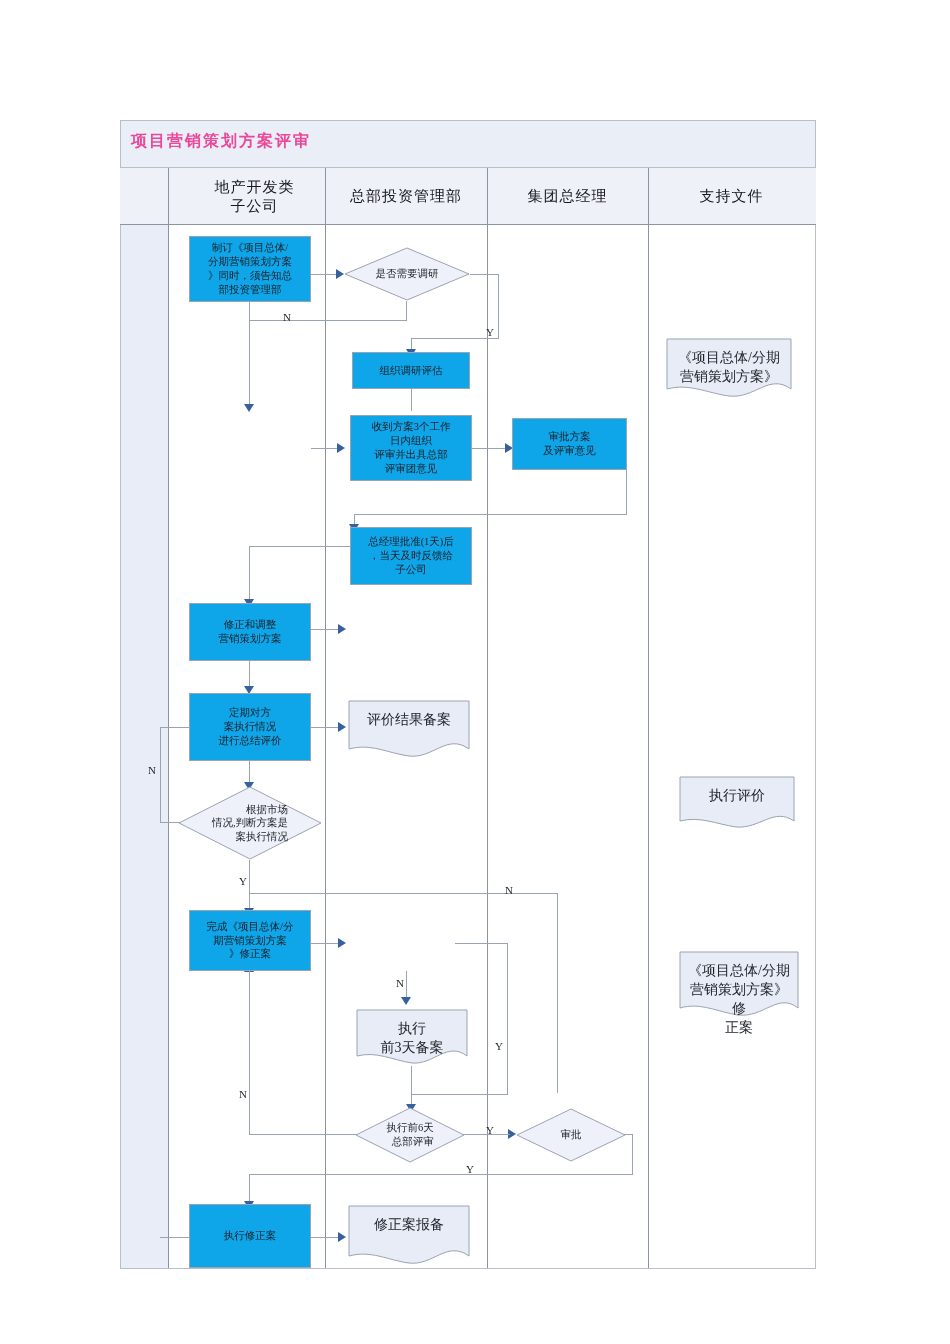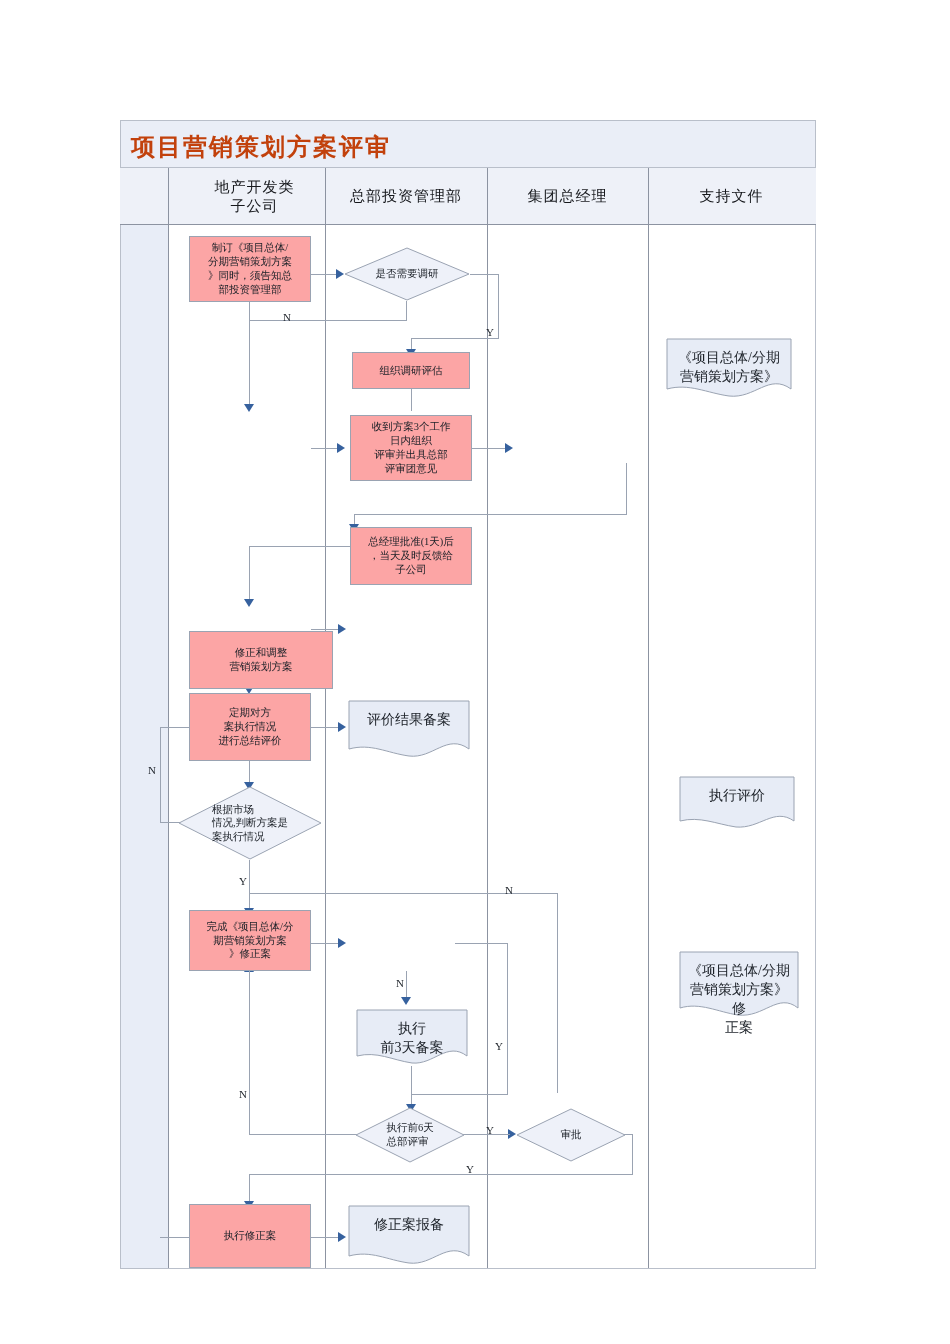--- a/index.html
+++ b/index.html
@@ -4,47 +4,47 @@
 <style>
   html,body{margin:0;padding:0;background:#ffffff;}
   body{width:950px;height:1344px;font-family:"Liberation Serif",serif;}
   #page{position:relative;width:950px;height:1344px;overflow:hidden;background:#fff;}
 
   
   .frame{position:absolute;left:120px;top:120px;width:696px;height:1149px;
          border:1px solid #b9bfca;background:#ffffff;box-sizing:border-box;}
   .title-band{position:absolute;left:120px;top:120px;width:696px;height:48px;
          background:#eaeef7;border:1px solid #b9bfca;box-sizing:border-box;}
-  .title-text{position:absolute;left:131px;top:131px;font-size:24px;font-weight:bold;
-         letter-spacing:2px;color:#c2410c;font-family:"Liberation Serif",serif;}
+  .title-text{position:absolute;left:131px;top:131px;font-size:16px;font-weight:bold;
+         letter-spacing:2px;color:#ec4899;font-family:"Liberation Serif",serif;}
 
   
   .hdr-row{position:absolute;left:120px;top:168px;width:696px;height:57px;
            background:#eef1f8;border-bottom:1px solid #8c93a1;box-sizing:border-box;}
   .hdr-cell{position:absolute;top:168px;height:57px;display:flex;align-items:center;
             justify-content:center;text-align:center;font-size:15px;color:#16181c;
             letter-spacing:1px;line-height:1.25;font-family:"Liberation Serif",serif;}
 
   
   .vline{position:absolute;width:1px;background:#8c93a1;}
 
   
   .leftcol{position:absolute;left:121px;top:168px;width:47px;height:1100px;background:#e8edf7;}
 
   
   .node{position:absolute;box-sizing:border-box;display:flex;align-items:center;
         justify-content:center;text-align:center;color:#1b2027;
         font-family:"Liberation Serif",serif;line-height:1.32;}
-  .proc{background:#fca5a5;border:1px solid #9aa3b2;font-size:10.5px;padding:2px 8px;font-family:Liberation Serif, serif;}
+  .proc{background:#0ea5e9;border:1px solid #9aa3b2;font-size:10.5px;padding:2px 8px;font-family:Liberation Serif, serif;}
 
   
   .dia{position:absolute;}
   .dia svg{position:absolute;left:0;top:0;}
   .dia .dlabel{position:absolute;left:0;top:0;width:100%;height:100%;
-       display:flex;align-items:center;justify-content:center;text-align:left;
+       display:flex;align-items:center;justify-content:center;text-align:right;
        font-size:10.5px;color:#1b2027;line-height:1.3;
        font-family:"Liberation Serif",serif;}
 
   
   .doc{position:absolute;}
   .doc svg{position:absolute;left:0;top:0;}
   .doc .dtext{position:absolute;left:0;top:0;width:100%;height:100%;
        display:flex;align-items:center;justify-content:center;text-align:center;
        font-size:14px;color:#1b2027;line-height:1.35;padding:0 6px;
        box-sizing:border-box;font-family:"Liberation Serif",serif;}
@@ -214,30 +214,36 @@
 
   <div class="node proc" style="left:350px;top:415px;width:122px;height:66px;">
     <span>
       <span>收到方案3个工作</span><br>
       <span>日内组织</span><br>
       <span>评审并出具总部</span><br>
       <span>评审团意见</span>
     </span>
   </div>
 
+  <div class="node proc" style="left:512px;top:418px;width:115px;height:52px;">
+    <span>
+      <span>审批方案</span><br>
+      <span>及评审意见</span>
+    </span>
+  </div>
 
   <div class="node proc" style="left:350px;top:527px;width:122px;height:58px;">
     <span>
       <span>总经理批准(1天)后</span><br>
       <span>，当天及时反馈给</span><br>
       <span>子公司</span>
     </span>
   </div>
 
-  <div class="node proc" style="left:189px;top:603px;width:144px;height:58px;margin-top:28px;">
+  <div class="node proc" style="left:189px;top:603px;width:122px;height:58px;">
     <span>
       <span>修正和调整</span><br>
       <span>营销策划方案</span>
     </span>
   </div>
 
 
   <div class="node proc" style="left:189px;top:693px;width:122px;height:68px;">
     <span>
       <span>定期对方</span><br>

